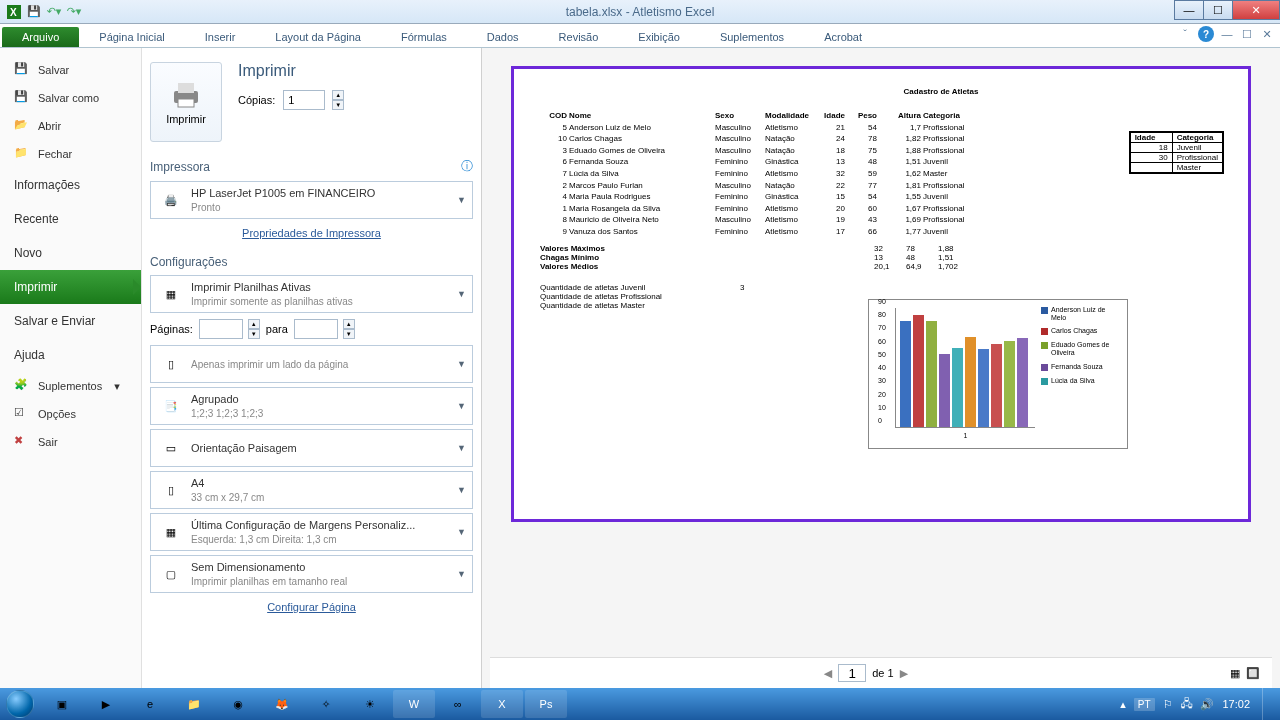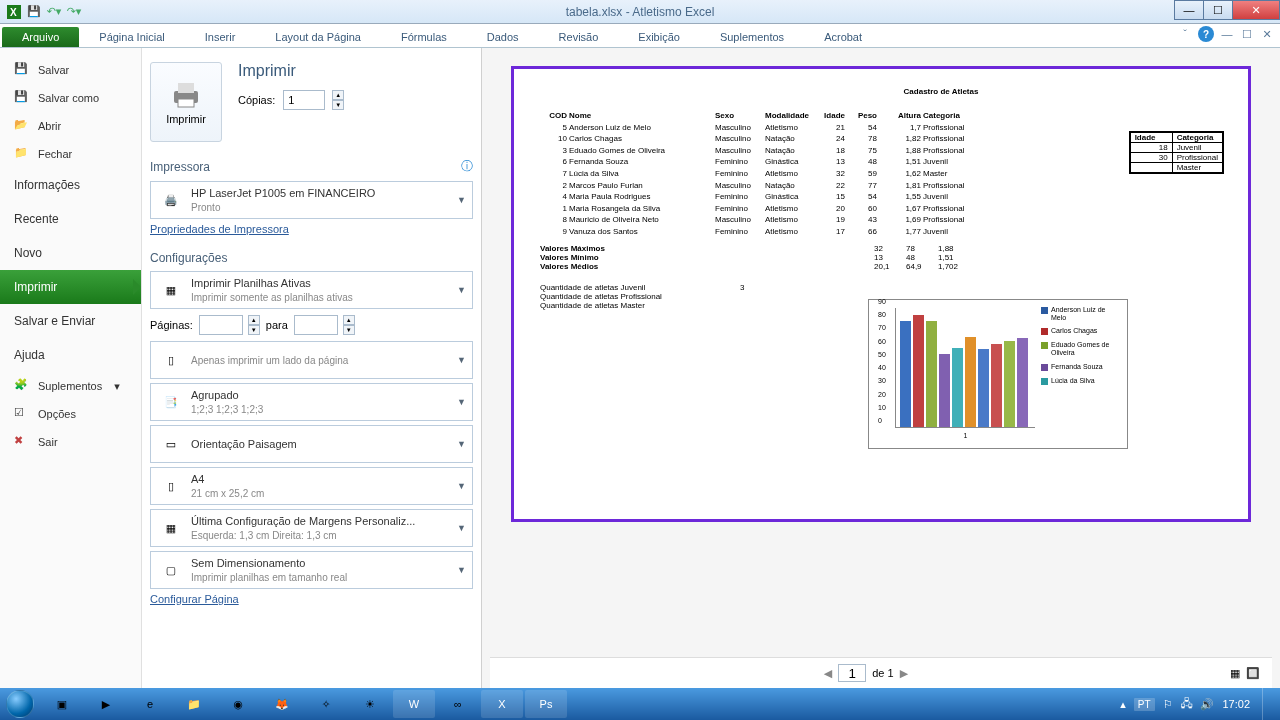--- a/index.html
+++ b/index.html
@@ -40,21 +40,21 @@
 .spinner { display:flex; flex-direction:column; margin-left:-1px; }
 .spinbtn { width:12px; height:10px; border:1px solid #abc; background:#f0f4f8; font-size:6px; display:flex; align-items:center; justify-content:center; cursor:pointer; }
 .sect { margin-top:16px; }
 .sect h3 { font-size:12px; color:#486078; font-weight:normal; margin-bottom:6px; display:flex; justify-content:space-between; align-items:center; }
 .dropdown { border:1px solid #bcd; background:#fff; display:flex; align-items:center; padding:4px 6px; position:relative; margin-bottom:4px; cursor:pointer; min-height:34px; }
 .dropdown .dicon { width:28px; height:28px; margin-right:6px; display:flex; align-items:center; justify-content:center; flex-shrink:0; }
 .dropdown .dtext { flex:1; line-height:1.3; }
 .dropdown .dtitle { font-size:11px; color:#333; }
 .dropdown .dsub { font-size:10px; color:#888; }
 .dropdown .dchev { color:#567; font-size:9px; }
-.linkr { text-align:left; color:#2a5a9a; font-size:11px; text-decoration:underline; cursor:pointer; margin-top:0; }
+.linkr { text-align:center; color:#2a5a9a; font-size:11px; text-decoration:underline; cursor:pointer; margin-top:8px; }
 .pagerow { display:flex; align-items:center; gap:6px; margin:6px 0; }
 .pagerow input { width:44px; height:20px; border:1px solid #abc; padding:1px 4px; }
 
 
 .preview { flex:1; background:#f5f5f5; display:flex; flex-direction:column; align-items:center; padding:18px 8px 0; position:relative; }
 .sheet { width:740px; height:456px; background:#fff; border:3px solid #6d28d9; padding:18px 26px; font-size:8px; color:#000; position:relative; }
 .sheet h4 { text-align:center; font-size:8px; font-weight:bold; margin-bottom:14px; margin-left:120px; }
 .datagrid { display:grid; grid-template-columns:28px 146px 50px 50px 32px 32px 44px 54px; }
 .datagrid div { white-space:nowrap; padding:0 1px; line-height:1.45; }
 .datagrid .hd { font-weight:bold; }
@@ -266,21 +266,21 @@
           <div class="dicon">▭</div>
           <div class="dtext">
             <div class="dtitle">Orientação Paisagem</div>
           </div>
           <div class="dchev">▼</div>
         </div>
       <div class="dropdown">
           <div class="dicon">▯</div>
           <div class="dtext">
             <div class="dtitle">A4</div>
-            <div class="dsub">21 cm x 25,2 cm</div>
+            <div class="dsub">33 cm x 29,7 cm</div>
           </div>
           <div class="dchev">▼</div>
         </div>
       <div class="dropdown">
           <div class="dicon">▦</div>
           <div class="dtext">
             <div class="dtitle">Última Configuração de Margens Personaliz...</div>
             <div class="dsub">Esquerda: 1,3 cm   Direita: 1,3 cm</div>
           </div>
           <div class="dchev">▼</div>
@@ -392,21 +392,21 @@
         </div>
       <div class="stats" id="stats">
           <div class="row">
             <div class="lbl">Valores Máximos</div>
             <div></div>
             <div class="r">32</div>
             <div class="r">78</div>
             <div class="r">1,88</div>
           </div>
           <div class="row">
-            <div class="lbl">Valores Mínimo</div>
+            <div class="lbl">Chagas Mínimo</div>
             <div></div>
             <div class="r">13</div>
             <div class="r">48</div>
             <div class="r">1,51</div>
           </div>
           <div class="row">
             <div class="lbl">Valores Médios</div>
             <div></div>
             <div class="r">20,1</div>
             <div class="r">64,9</div>

